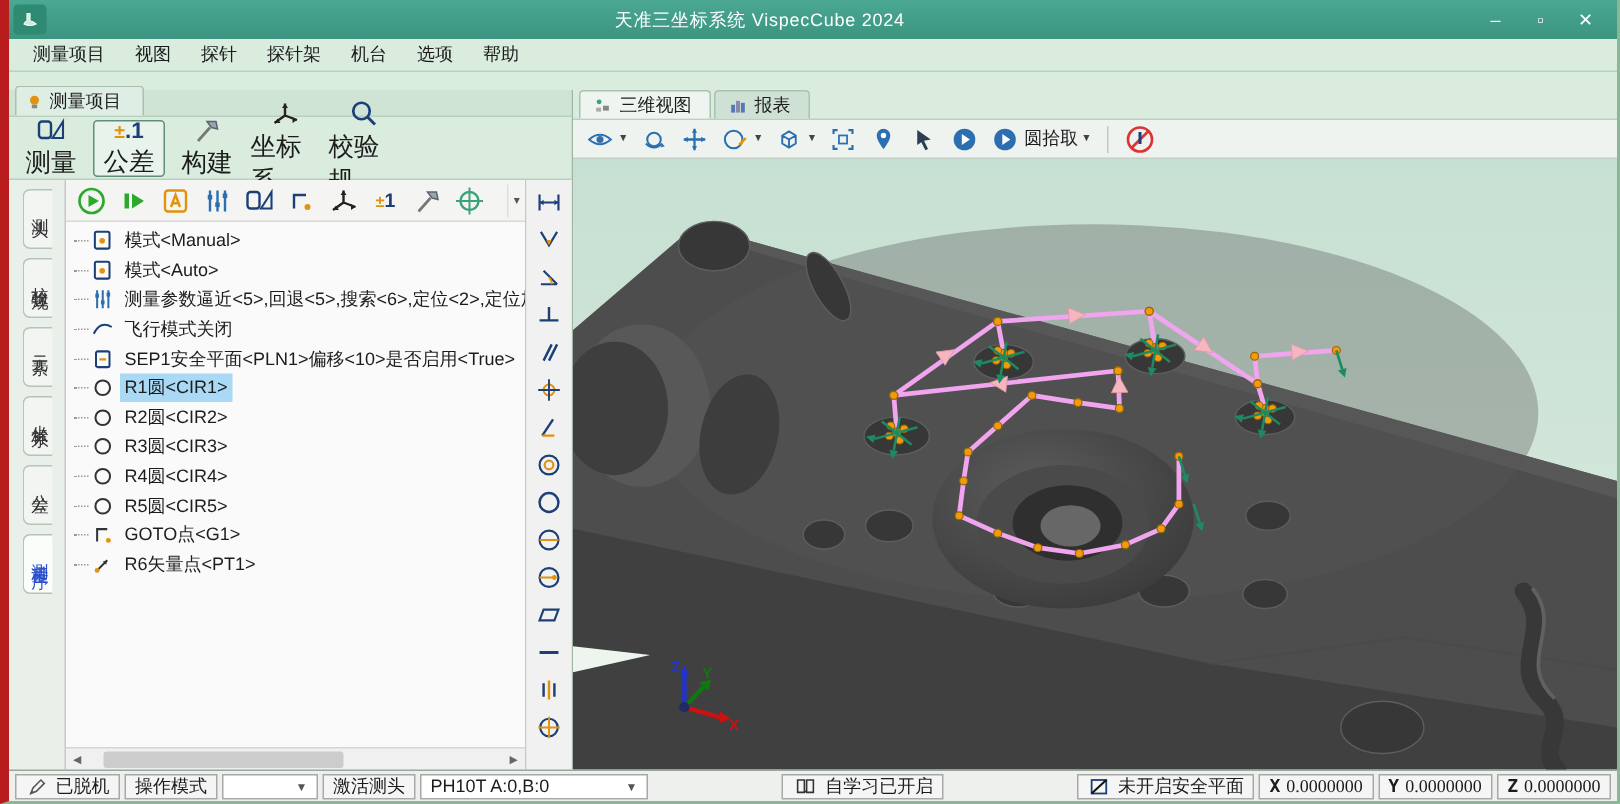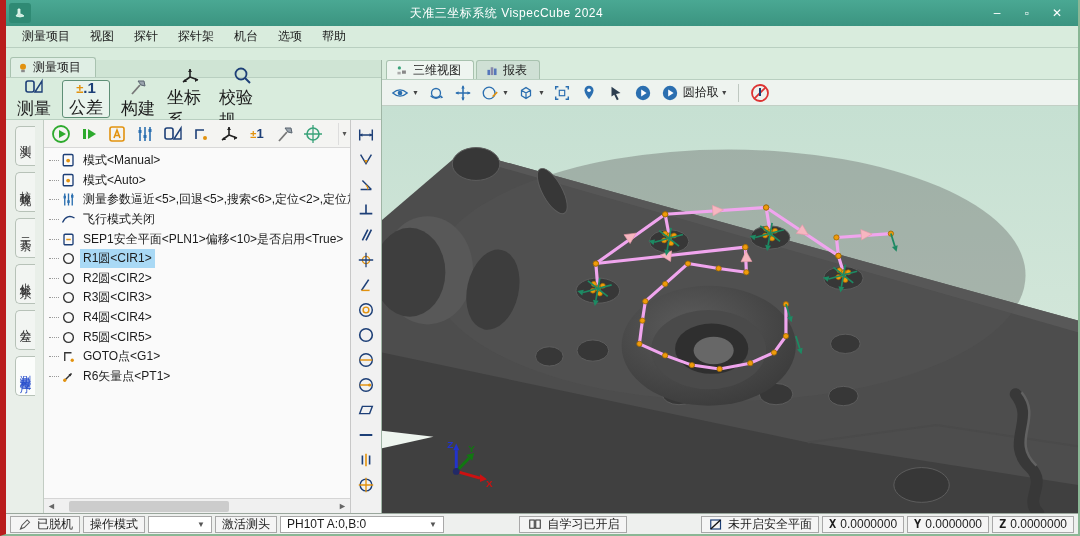--- a/index.html
+++ b/index.html
@@ -66,21 +66,21 @@
   .tb-label { font-size:12px; margin-left:2px; }
   .viewport { flex:1; position:relative; min-height:0; background:#d5e8db; }
   .viewport svg { position:absolute; inset:0; width:100%; height:100%; }
 
   
   .statusbar { height:21px; background:#eef0ee; border-top:1px solid #9aa79d; display:flex; align-items:center; padding:0 4px; gap:3px; font-size:12px; flex:0 0 21px; }
   .sb-seg { height:17px; border:1px solid #a8a8a8; background:#f5f5f5; display:flex; align-items:center; padding:0 6px; gap:4px; white-space:nowrap; }
   .sb-combo { background:#ffffff; justify-content:space-between; }
   .sb-caret { font-size:8px; color:#555; margin-left:8px; }
   .sb-spacer { flex:1; }
-  .coord-val { font-family:Liberation Sans, sans-serif; font-size:12px; }
+  .coord-val { font-family:Liberation Serif, serif; font-size:12px; }
   .coord-axis { font-weight:bold; font-family:"DejaVu Sans Mono",monospace; }
   .ic { display:inline-flex; align-items:center; justify-content:center; }
   .ic svg { display:block; }
 </style>
 </head>
 <body>
 
 <div class="app">
 
   <div class="titlebar">
@@ -782,21 +782,21 @@
     <span class="sb-seg">
         <span>操作模式</span>
       </span>
     <span class="sb-seg sb-combo" style="width:64px;">
       <span></span>
         <span class="sb-caret">▼</span>
     </span>
     <span class="sb-seg">
         <span>激活测头</span>
       </span>
-    <span class="sb-seg sb-combo" style="width:164px;">
+    <span class="sb-seg sb-combo" style="width:152px;">
       <span>PH10T A:0,B:0</span>
         <span class="sb-caret">▼</span>
     </span>
     <span class="sb-spacer"></span>
     <span class="sb-seg">
       <span class="ic" id="icBook">
           <svg width="18" height="15" viewBox="0 0 20 20" fill="none">
             <path d="M3 4 H9 V15 H3 Z M11 4 H17 V15 H11 Z" stroke="#333" stroke-width="1.4"></path>
             <path d="M9 15 Q10 13 11 15" stroke="#333" stroke-width="1.2"></path>
           </svg>

